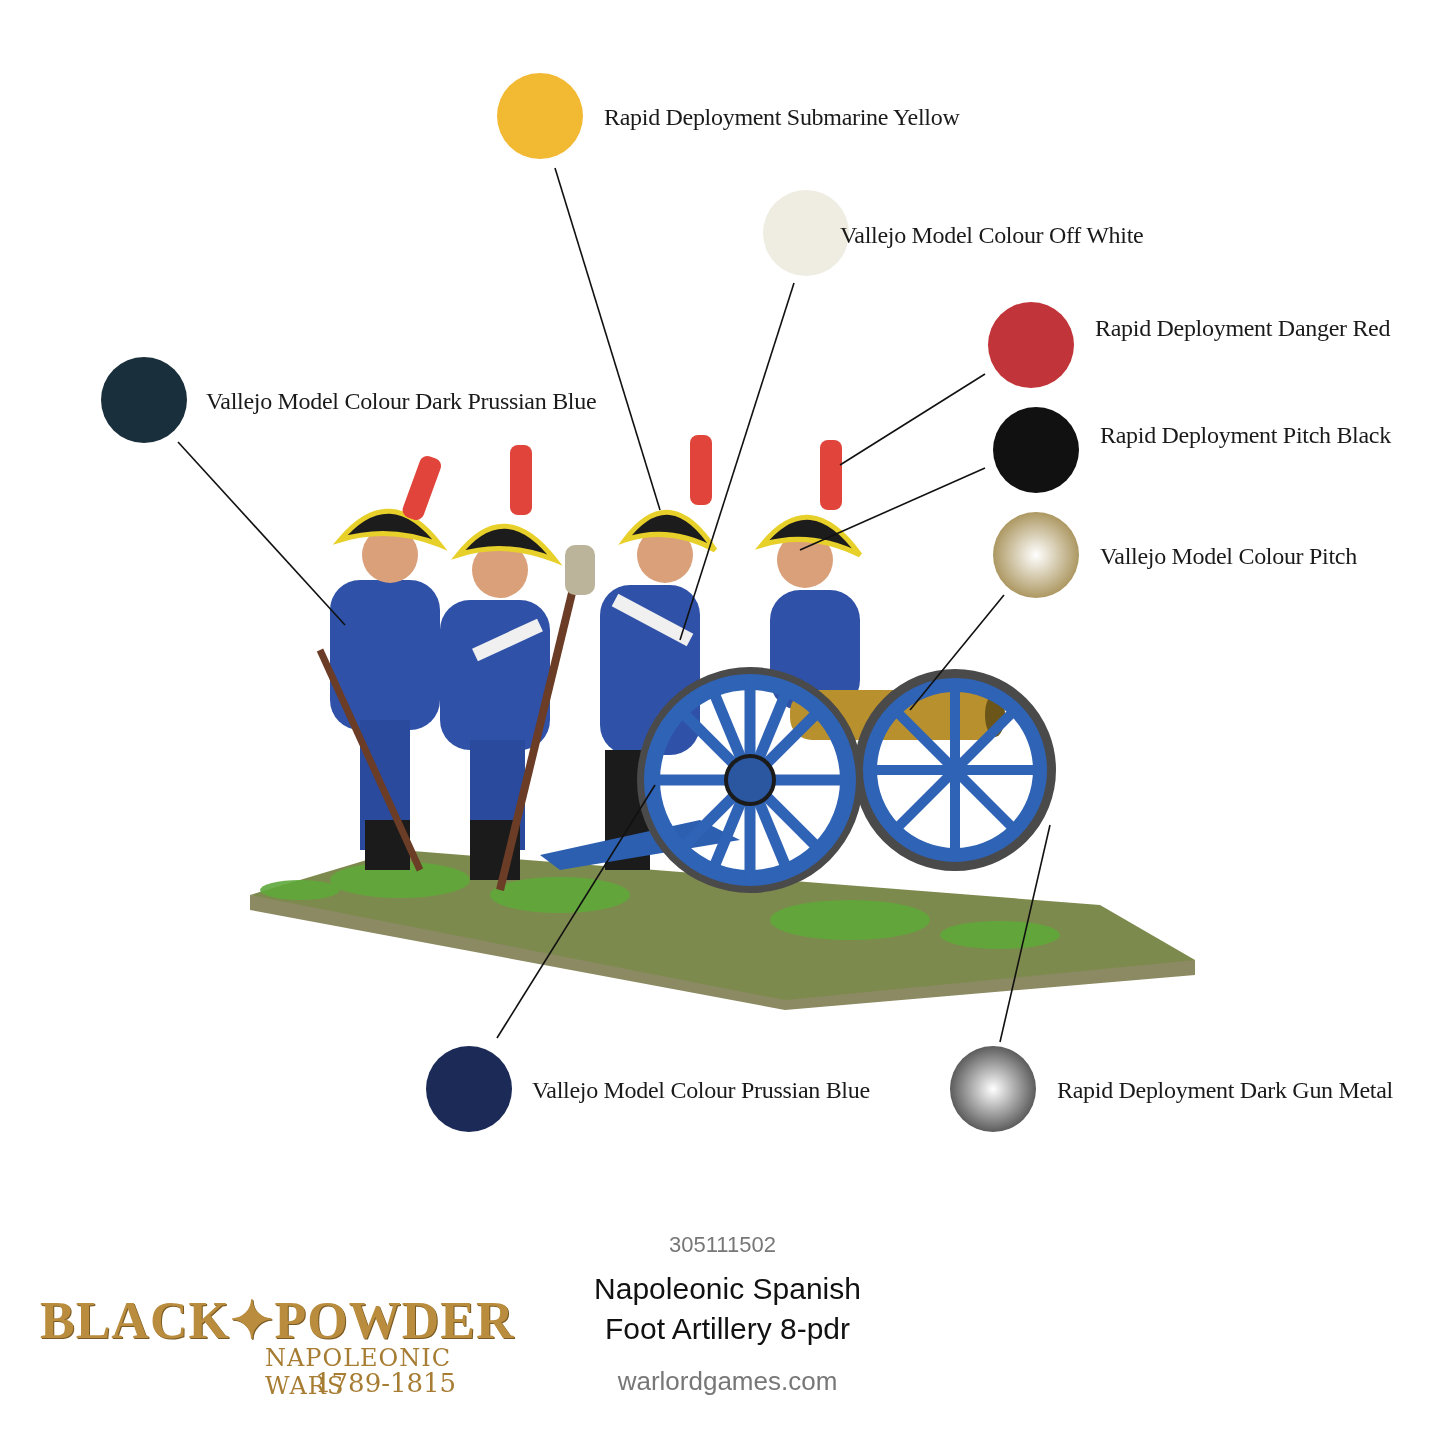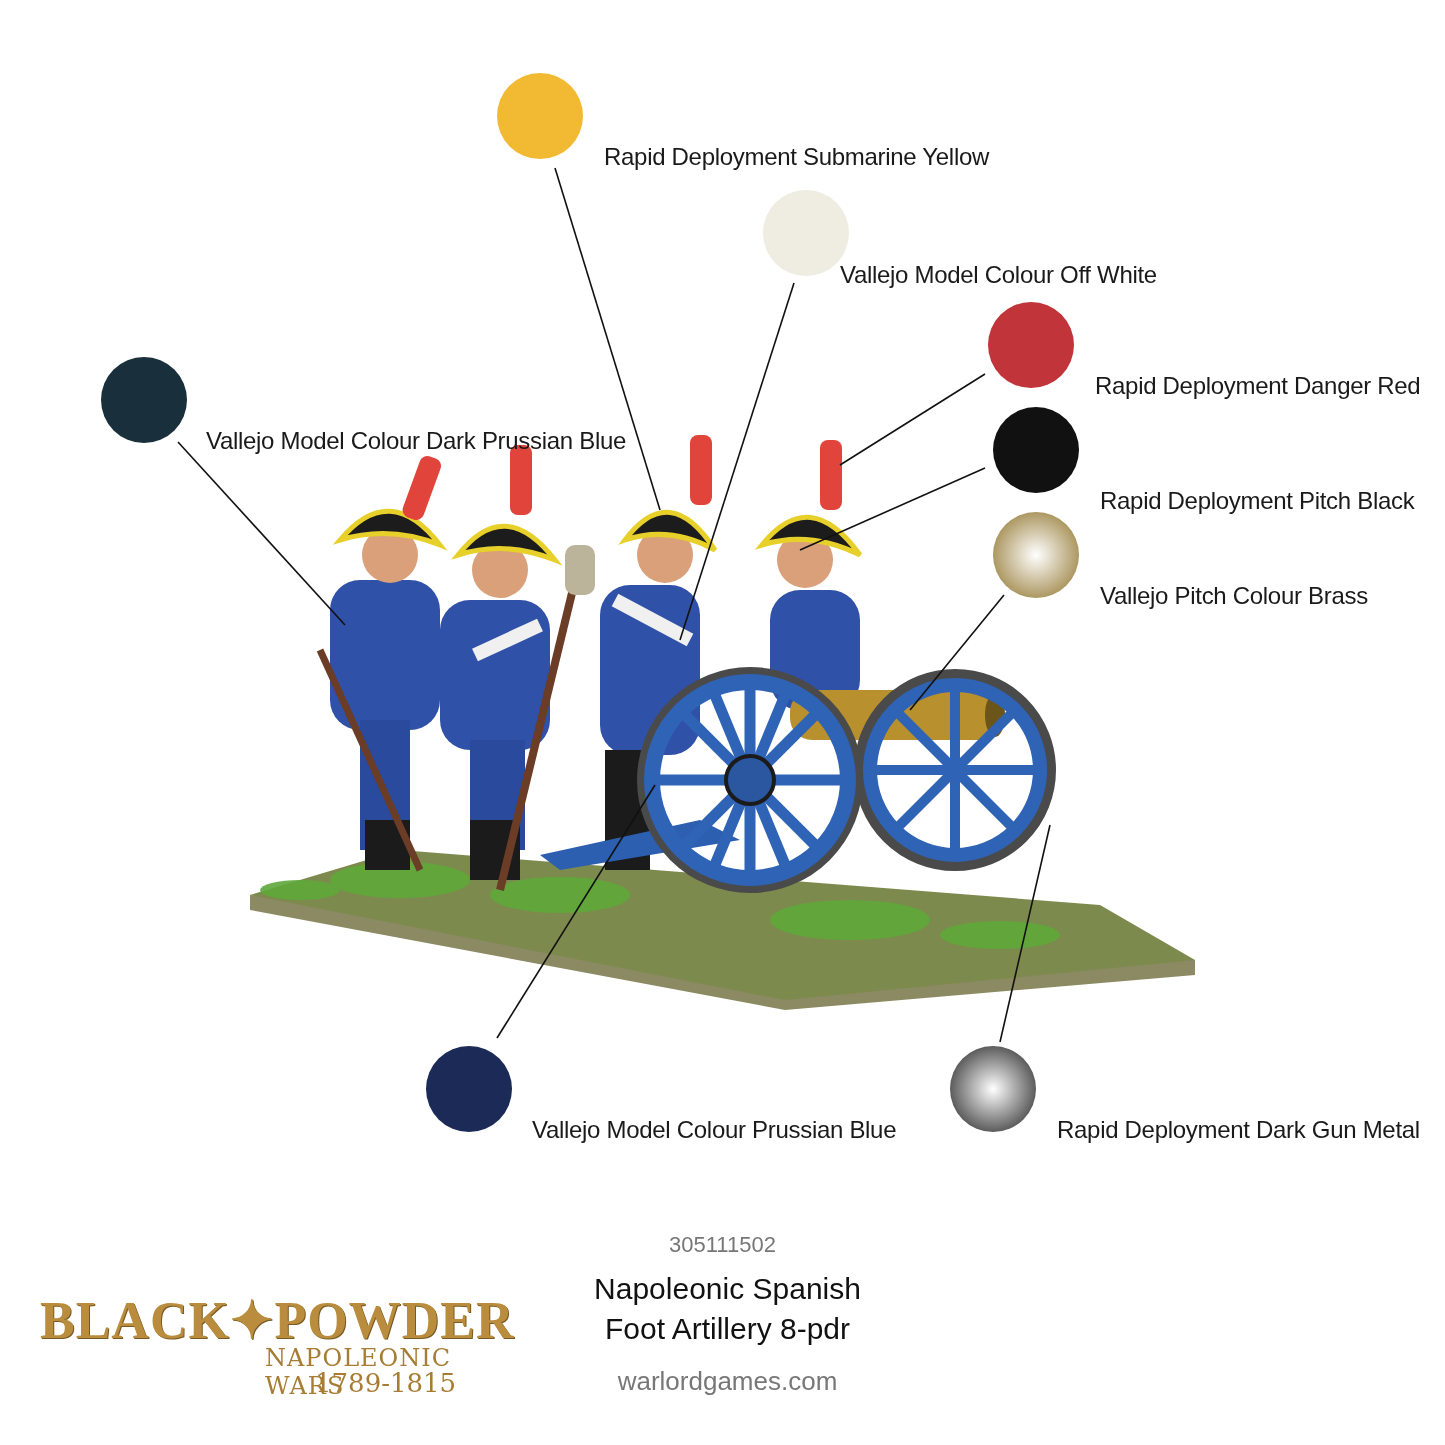--- a/index.html
+++ b/index.html
@@ -1,18 +1,18 @@
 <!DOCTYPE html>
 <html><head>
 <meta charset="utf-8">
 <style>
   html, body { margin:0; padding:0; background:#ffffff; }
   body { width:1445px; height:1445px; position:relative; overflow:hidden; font-family:"Liberation Sans", sans-serif; }
   .swatch { position:absolute; border-radius:50%; }
-  .label { position:absolute; font-family:Liberation Sans, sans-serif; font-stretch:condensed; font-size:24px; color:#1a1a1a; white-space:nowrap; letter-spacing:-0.3px;margin-top:39px; }
+  .label { position:absolute; font-family:Liberation Serif, serif; font-stretch:condensed; font-size:24px; color:#1a1a1a; white-space:nowrap; letter-spacing:-0.3px; }
   svg.lines { position:absolute; left:0; top:0; }
   .scene { position:absolute; left:0; top:0; }
   .code { position:absolute; left:0; width:1445px; top:1232px; text-align:center; font-size:22px; color:#777; }
   .title { position:absolute; left:0; width:1455px; text-align:center; font-size:30px; color:#111; }
   .site { position:absolute; left:0; width:1455px; top:1366px; text-align:center; font-size:26px; color:#777; }
   .logo { position:absolute; left:40px; top:1290px; width:430px; height:110px; }
   .logo-main { position:absolute; left:0; top:0; font-family:Liberation Serif, serif; font-size:52px; color:#b98c3e; letter-spacing:1px; font-weight:bold; text-shadow:1px 1px 0 #7a5a22; }
   .logo-sub { position:absolute; left:225px; top:54px; font-family:"DejaVu Serif", serif; font-size:24px; color:#a77d34; letter-spacing:1px; }
   .logo-years { position:absolute; left:275px; top:78px; font-family:"DejaVu Serif", serif; font-size:26px; color:#a77d34; }
 </style>
@@ -104,27 +104,27 @@
     <line x1="1000" y1="1042" x2="1050" y2="825"></line>
   </g>
 </svg>
 
 <div id="swatches">
     <div class="swatch" style="left: 497px; top: 73px; height: 86px; width: 86px; background: rgb(242, 185, 51);"></div>
     <div class="label" style="left: 604px; top: 104px;">Rapid Deployment Submarine Yellow</div>
     <div class="swatch" style="left: 763px; top: 190px; height: 86px; width: 86px; background: rgb(239, 237, 226);"></div>
     <div class="label" style="left: 840px; top: 222px;">Vallejo Model Colour Off White</div>
     <div class="swatch" style="left: 988px; top: 302px; height: 86px; width: 86px; background: rgb(193, 53, 58);"></div>
-    <div class="label" style="left: 1095px; top: 333px;">Rapid Deployment Danger Red</div>
+    <div class="label" style="left: 1095px; top: 315px;">Rapid Deployment Danger Red</div>
     <div class="swatch" style="left: 101px; top: 357px; height: 86px; width: 86px; background: rgb(26, 47, 60);"></div>
     <div class="label" style="left: 206px; top: 388px;">Vallejo Model Colour Dark Prussian Blue</div>
     <div class="swatch" style="left: 993px; top: 407px; height: 86px; width: 86px; background: rgb(17, 17, 17);"></div>
-    <div class="label" style="left: 1100px; top: 448px;">Rapid Deployment Pitch Black</div>
+    <div class="label" style="left: 1100px; top: 422px;">Rapid Deployment Pitch Black</div>
     <div class="swatch" style="left: 993px; top: 512px; height: 86px; width: 86px; background: radial-gradient(circle, rgb(255, 255, 255) 0%, rgb(156, 131, 66) 85%);"></div>
-    <div class="label" style="left: 1100px; top: 543px;">Vallejo Pitch Colour Brass</div>
+    <div class="label" style="left: 1100px; top: 543px;">Vallejo Model Colour Pitch</div>
     <div class="swatch" style="left: 426px; top: 1046px; height: 86px; width: 86px; background: rgb(27, 42, 86);"></div>
     <div class="label" style="left: 532px; top: 1077px;">Vallejo Model Colour Prussian Blue</div>
     <div class="swatch" style="left: 950px; top: 1046px; height: 86px; width: 86px; background: radial-gradient(circle, rgb(255, 255, 255) 0%, rgb(59, 59, 59) 85%);"></div>
     <div class="label" style="left: 1057px; top: 1077px;">Rapid Deployment Dark Gun Metal</div>
   </div>
 
 <div class="code">305111502</div>
 <div class="title" style="top:1272px">Napoleonic Spanish</div>
 <div class="title" style="top:1312px">Foot Artillery 8-pdr</div>
 <div class="site">warlordgames.com</div>

